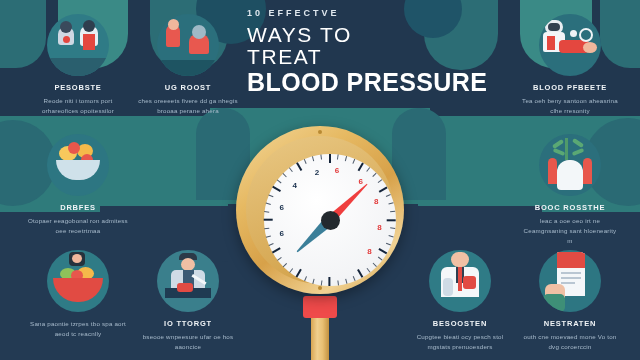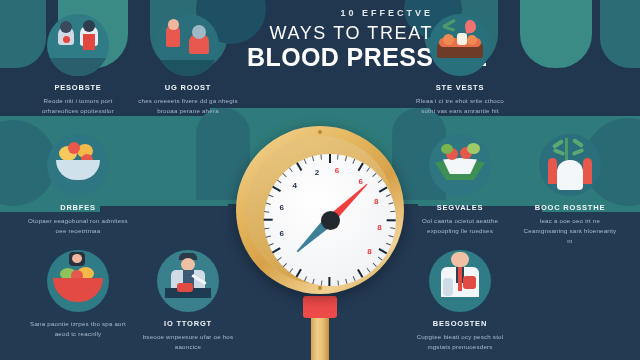--- a/index.html
+++ b/index.html
@@ -37,26 +37,26 @@
     font-size:6.2px;line-height:1.65;color:#a9bccd;
     padding:0 10px;filter:blur(.45px);letter-spacing:.2px;
   }
 
   
   .c1{left:18px;} .c2{left:128px;} .c3{left:400px;} .c4{left:510px;}
   
   .r1{top:14px;} .r2{top:134px;} .r3{top:250px;}
 
   
-  .title-wrap{position:absolute;left:247px;top:8px;width:186px;text-align:right;}
+  .title-wrap{position:absolute;left:247px;top:8px;width:186px;text-align:left;}
   .kicker{
     font-size:9px;letter-spacing:3px;color:#dfe7ee;font-weight:bold;
     margin-bottom:6px;
   }
-  .t1{font-size:18px;letter-spacing:1.6px;color:#ffffff;font-weight:500;line-height:1.05;}
+  .t1{font-size:21px;letter-spacing:1.6px;color:#ffffff;font-weight:500;line-height:1.05;}
   .t2{font-size:25px;letter-spacing:.4px;color:#ffffff;font-weight:bold;line-height:1.08;margin-top:1px;
       white-space:nowrap;}
   .t3{font-size:8.5px;letter-spacing:2.4px;color:#c9d6e2;margin-top:6px;}
 
   
   .gauge-stem{
     position:absolute;left:311px;top:296px;width:18px;height:64px;
     background:linear-gradient(90deg,#d8a552 0%,#f0cf8e 35%,#e8bf72 65%,#c2913f 100%);
   }
   .stem-band{
@@ -169,61 +169,49 @@
         <div style="position:absolute;left:9px;top:11px;width:14px;height:22px;border-radius:6px 6px 2px 2px;background:#e8584f;"></div>
         <div style="position:absolute;left:11px;top:5px;width:11px;height:11px;border-radius:50%;background:#f0b79c;"></div>
         <div style="position:absolute;left:32px;top:20px;width:20px;height:20px;border-radius:8px 8px 2px 2px;background:#e8584f;"></div>
         <div style="position:absolute;left:35px;top:11px;width:14px;height:14px;border-radius:50%;background:#9fb9c6;"></div>
         <div style="position:absolute;left:0;bottom:0;width:62px;height:16px;background:#1e5462;"></div>
       </div>
       <div class="ttl">UG ROOST</div>
       <div class="desc">ches oreeeets fivere dd ga nhegis brooaa perane ahera</div>
     </div>
 
-    <div class="card c3 r1">
-      <div class="thumb" style="background:#28707c;">
-        <div style="position:absolute;left:8px;top:30px;width:46px;height:14px;border-radius:2px;background:#6d3b28;"></div>
-        <div style="position:absolute;left:10px;top:24px;width:42px;height:9px;border-radius:5px;background:#e8714a;"></div>
-        <div style="position:absolute;left:14px;top:20px;width:11px;height:11px;border-radius:50%;background:#ef8b52;"></div>
-        <div style="position:absolute;left:28px;top:19px;width:10px;height:12px;border-radius:3px;background:#f7f2e4;"></div>
-        <div style="position:absolute;left:38px;top:21px;width:10px;height:10px;border-radius:50%;background:#ef8b52;"></div>
-        <div style="position:absolute;left:36px;top:6px;width:11px;height:13px;border-radius:50% 50% 50% 0;background:#f0736f;transform:rotate(-10deg);"></div>
-        <div style="position:absolute;left:13px;top:8px;width:14px;height:3px;border-radius:2px;background:#4f9a6a;transform:rotate(-28deg);"></div>
-        <div style="position:absolute;left:14px;top:13px;width:12px;height:3px;border-radius:2px;background:#4f9a6a;transform:rotate(18deg);"></div>
-      </div>
-      <div class="ttl">STE VESTS</div>
-      <div class="desc">Rleaa i ci tre ehot srtie cthoco sothi vas ears amrantie hit</div>
-    </div>
-
+
+    <div class="card c4 r1">
+      <div class="thumb" style="background:#2b6f7c;">
+        <div style="position:absolute;left:6px;top:6px;width:18px;height:14px;border-radius:7px;background:#e9eef2;"></div>
+        <div style="position:absolute;left:9px;top:9px;width:12px;height:8px;border-radius:4px;background:#33414f;"></div>
+        <div style="position:absolute;left:4px;top:18px;width:22px;height:20px;border-radius:4px 4px 2px 2px;background:#f2f5f8;"></div>
+        <div style="position:absolute;left:8px;top:22px;width:8px;height:14px;background:#e4473f;"></div>
+        <div style="position:absolute;left:20px;top:26px;width:30px;height:13px;border-radius:4px;background:#e4473f;"></div>
+        <div style="position:absolute;left:44px;top:28px;width:14px;height:11px;border-radius:50%;background:#f0b79c;"></div>
+        <div style="position:absolute;left:40px;top:14px;width:10px;height:10px;border-radius:50%;border:2px solid #eef3f6;"></div>
+        <div style="position:absolute;left:31px;top:16px;width:7px;height:7px;border-radius:50%;background:#eef3f6;"></div>
+      </div>
+      <div class="ttl">BLOOD PFBEETE</div>
+      <div class="desc">Tea oeh beny santoon aheasrina clhe rresonity</div>
+    </div>
 
     <div class="card c1 r2">
       <div class="thumb" style="background:#2d7682;">
         <div style="position:absolute;left:12px;top:12px;width:18px;height:15px;border-radius:50%;background:#f7c85c;"></div>
         <div style="position:absolute;left:30px;top:10px;width:16px;height:14px;border-radius:50%;background:#f5b94a;"></div>
         <div style="position:absolute;left:21px;top:8px;width:12px;height:12px;border-radius:50%;background:#e8574c;"></div>
         <div style="position:absolute;left:34px;top:20px;width:12px;height:12px;border-radius:50%;background:#e8574c;"></div>
         <div style="position:absolute;left:9px;top:26px;width:44px;height:20px;border-radius:0 0 22px 22px;background:#cfe1ea;"></div>
       </div>
       <div class="ttl">DRBFES</div>
       <div class="desc">Otopaer eeagobonal ron admitess oee reoetrtmaa</div>
     </div>
 
 
-    <div class="card c3 r2">
-      <div class="thumb" style="background:#2d7682;">
-        <div style="position:absolute;left:6px;top:24px;width:50px;height:22px;background:#3e8f55;clip-path:polygon(0% 20%,50% 0%,100% 20%,78% 100%,22% 100%);"></div>
-        <div style="position:absolute;left:14px;top:24px;width:34px;height:16px;background:#f4f7f9;clip-path:polygon(0% 10%,50% 0%,100% 10%,80% 100%,20% 100%);"></div>
-        <div style="position:absolute;left:17px;top:14px;width:12px;height:12px;border-radius:50%;background:#e8574c;"></div>
-        <div style="position:absolute;left:31px;top:13px;width:12px;height:12px;border-radius:50%;background:#e8574c;"></div>
-        <div style="position:absolute;left:12px;top:10px;width:12px;height:10px;border-radius:50%;background:#7cb24f;"></div>
-        <div style="position:absolute;left:38px;top:9px;width:13px;height:11px;border-radius:50%;background:#9ecb66;"></div>
-      </div>
-      <div class="ttl">SEGVALES</div>
-      <div class="desc">Ool caarta ocietot aeatthe expoopling lle roedses</div>
-    </div>
 
     <div class="card c4 r2">
       <div class="thumb" style="background:#2b6f7c;">
         <div style="position:absolute;left:26px;top:4px;width:3px;height:22px;background:#4f9a6a;"></div>
         <div style="position:absolute;left:13px;top:8px;width:12px;height:4px;border-radius:3px;background:#5aa874;transform:rotate(-34deg);"></div>
         <div style="position:absolute;left:14px;top:16px;width:12px;height:4px;border-radius:3px;background:#5aa874;transform:rotate(22deg);"></div>
         <div style="position:absolute;left:33px;top:7px;width:12px;height:4px;border-radius:3px;background:#5aa874;transform:rotate(34deg);"></div>
         <div style="position:absolute;left:33px;top:16px;width:12px;height:4px;border-radius:3px;background:#5aa874;transform:rotate(-22deg);"></div>
         <div style="position:absolute;left:9px;top:24px;width:9px;height:26px;border-radius:5px 5px 0 0;background:#e8574c;"></div>
         <div style="position:absolute;left:44px;top:24px;width:9px;height:26px;border-radius:5px 5px 0 0;background:#e8574c;"></div>
@@ -265,20 +253,33 @@
         <div style="position:absolute;left:12px;top:17px;width:38px;height:30px;border-radius:6px 6px 0 0;background:#f4f7f9;"></div>
         <div style="position:absolute;left:27px;top:17px;width:8px;height:16px;background:#2e3f50;"></div>
         <div style="position:absolute;left:29px;top:17px;width:4px;height:24px;background:#e14b43;"></div>
         <div style="position:absolute;left:34px;top:26px;width:13px;height:13px;border-radius:3px;background:#e14b43;"></div>
         <div style="position:absolute;left:14px;top:28px;width:10px;height:18px;border-radius:4px;background:#cfdbe5;"></div>
       </div>
       <div class="ttl">BESOOSTEN</div>
       <div class="desc">Cupgtee bieati ocy pesch stol mgstats prenuoesders</div>
     </div>
 
+    <div class="card c4 r3">
+      <div class="thumb" style="background:#2d7682;">
+        <div style="position:absolute;left:18px;top:2px;width:28px;height:44px;background:#f4f7f9;"></div>
+        <div style="position:absolute;left:18px;top:2px;width:28px;height:16px;background:#e14b43;"></div>
+        <div style="position:absolute;left:22px;top:22px;width:20px;height:2px;background:#b9c6d2;"></div>
+        <div style="position:absolute;left:22px;top:27px;width:20px;height:2px;background:#b9c6d2;"></div>
+        <div style="position:absolute;left:22px;top:32px;width:14px;height:2px;background:#b9c6d2;"></div>
+        <div style="position:absolute;left:6px;top:34px;width:20px;height:14px;border-radius:6px 6px 0 0;background:#f0c0a4;"></div>
+        <div style="position:absolute;left:4px;top:44px;width:22px;height:18px;border-radius:5px;background:#3e8f77;"></div>
+      </div>
+      <div class="ttl">NESTRATEN</div>
+      <div class="desc">outh cne moevaed mone Vo ton dvg coroerccin</div>
+    </div>
 
   </div>
 
   <div class="gauge-stem"></div>
   <div class="stem-band"></div>
 
   <div class="gauge">
     <div class="gauge-inner">
       <div class="dial">
 

